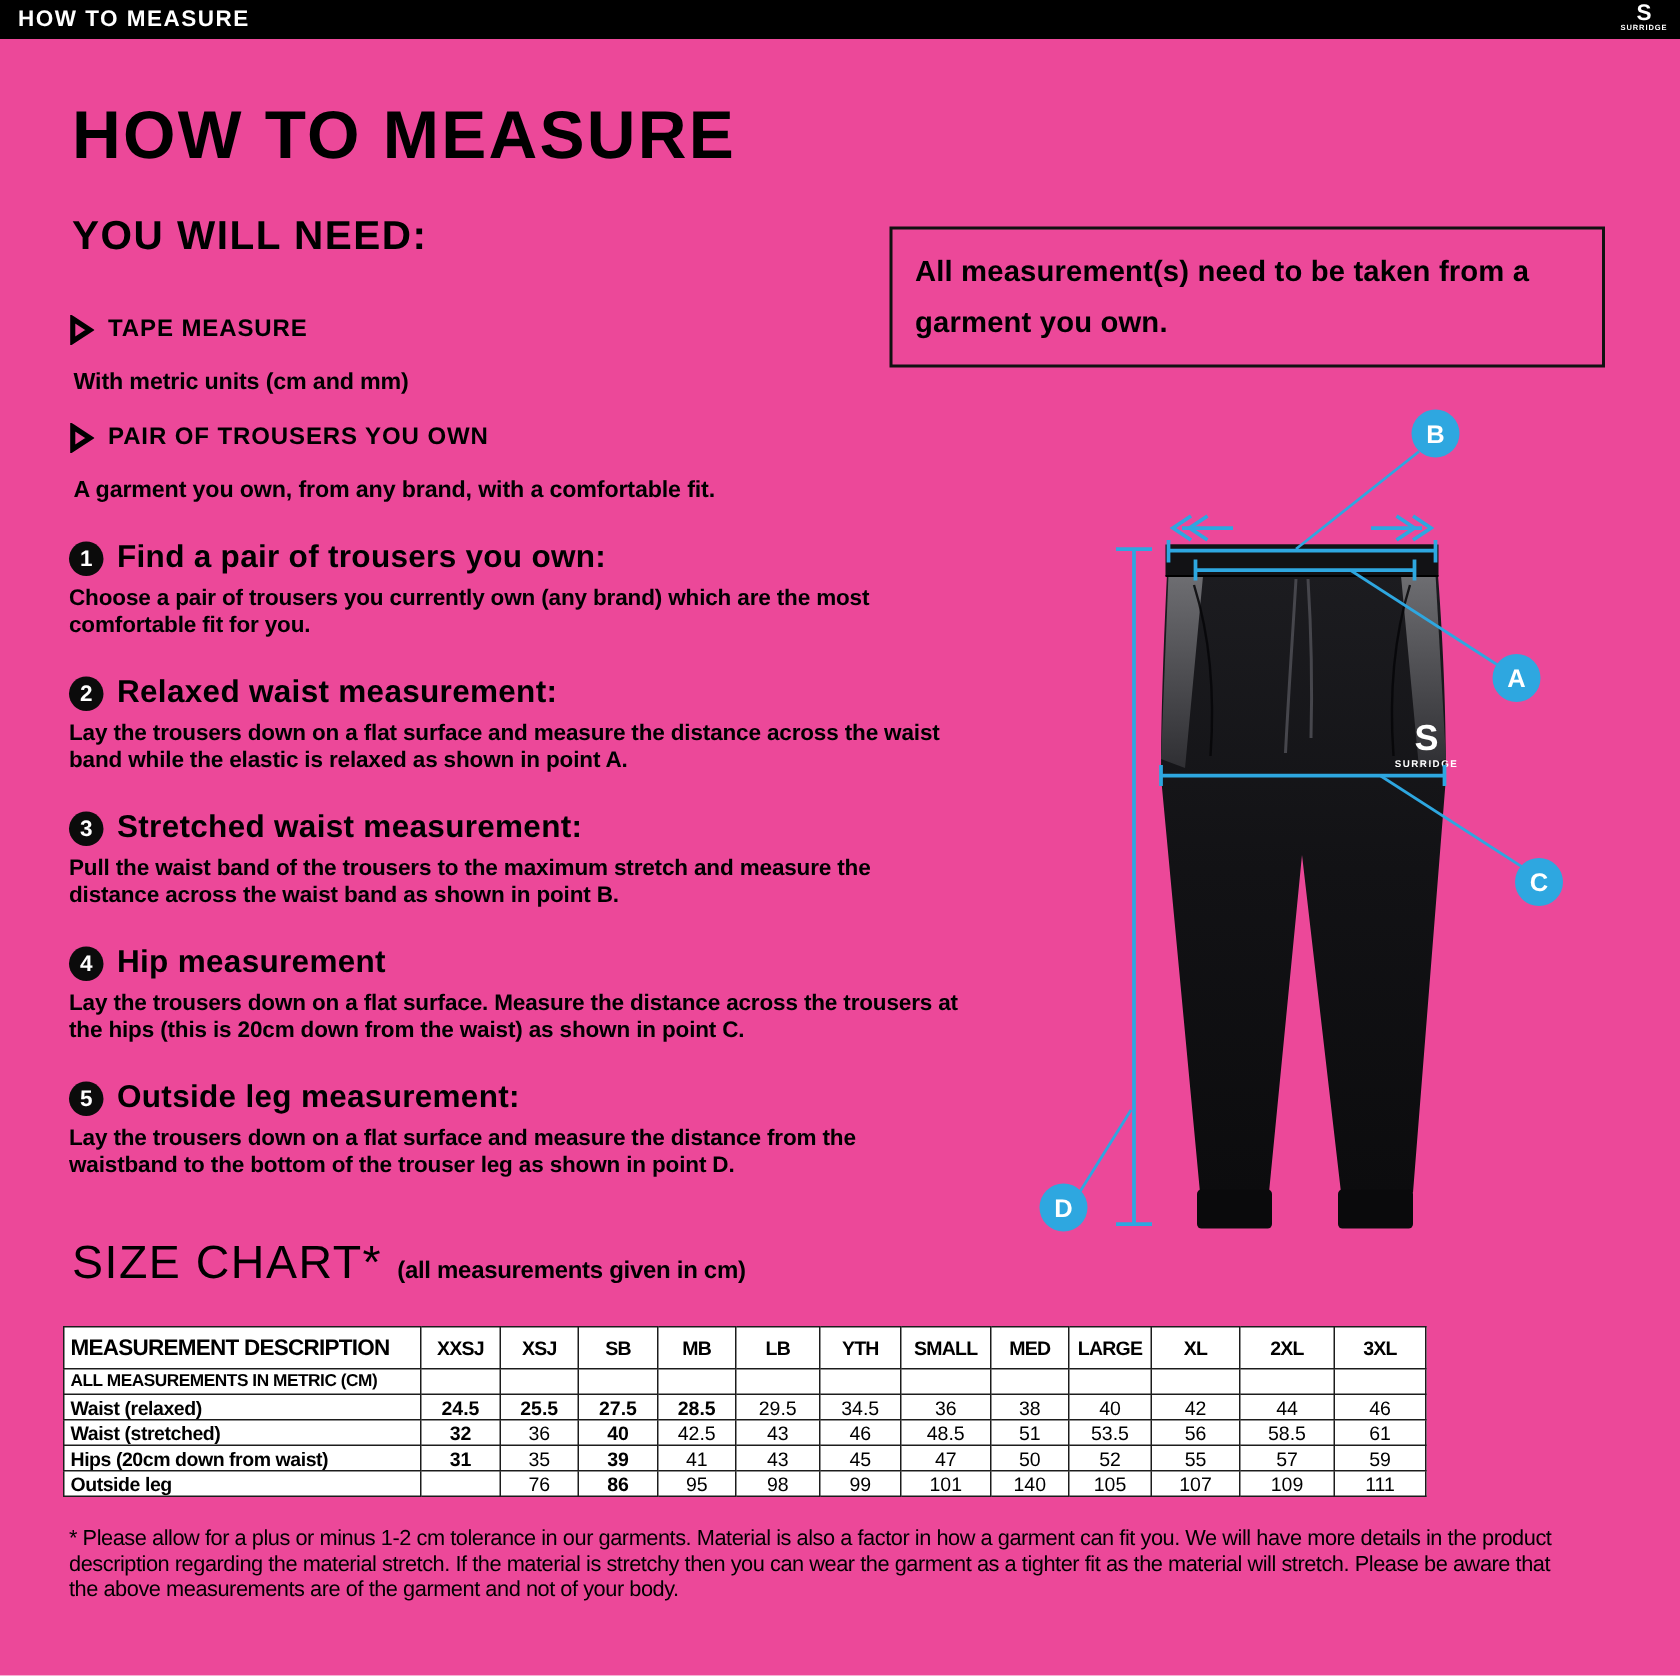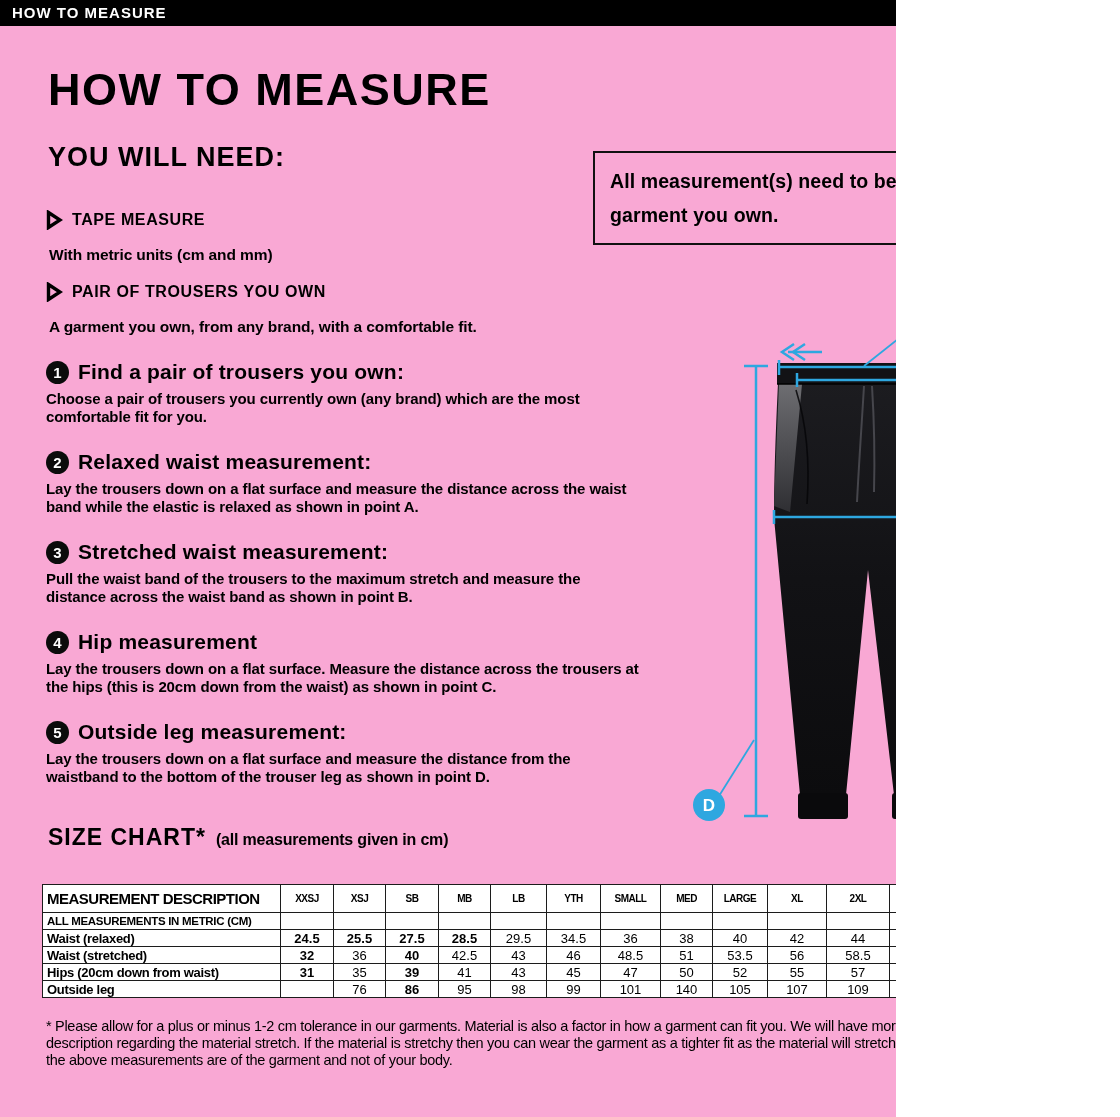--- a/index.html
+++ b/index.html
@@ -1,18 +1,18 @@
 <!DOCTYPE html>
 <html><head>
 <meta charset="utf-8">
 <style>
   * { margin:0; padding:0; box-sizing:border-box; }
   html,body { background:#fff; }
   .page {
-    position:relative; width:896px; height:1117px; background:#f9a8d4;
+    position:relative; width:1120px; height:1117px; background:#ec4899;
     font-family:"Liberation Sans", sans-serif; color:#000; overflow:hidden;
   }
   
   .topbar { position:absolute; left:0; top:0; width:1120px; height:26px; background:#000; }
   .topbar-title {
     position:absolute; left:12px; top:0; line-height:26px; color:#fff;
     font-size:15px; font-weight:bold; letter-spacing:1px;
   }
   .topbar-logo { position:absolute; right:4px; top:1px; width:40px; text-align:center; color:#fff; }
   .topbar-logo .s-glyph { display:block; font-size:15px; font-weight:bold; line-height:15px; }
@@ -49,32 +49,32 @@
   }
 
   
   .figure { position:absolute; left:688px; top:250px; width:432px; height:590px; }
   .marker-letter { font-family:"Liberation Sans", sans-serif; font-size:17px; font-weight:bold; fill:#fff; }
   .pants-logo-s { font-family:"Liberation Sans", sans-serif; font-size:24px; font-weight:bold; fill:#fff; }
   .pants-logo-name { font-family:"Liberation Sans", sans-serif; font-size:6.5px; font-weight:bold; letter-spacing:1px; fill:#fff; }
 
   
   .chart-title-row { position:absolute; left:48px; top:824px; display:flex; align-items:baseline; gap:10px; }
-  .chart-title { font-size:23px; font-weight:bold; letter-spacing:1px; }
+  .chart-title { font-size:31px; font-weight:normal; letter-spacing:1px; }
   .chart-subtitle { font-size:16px; font-weight:bold; letter-spacing:-.2px; }
 
   table.size-table {
     position:absolute; left:42px; top:884px; border-collapse:collapse;
     table-layout:fixed; width:908px; background:#fff;
   }
   table.size-table th, table.size-table td {
     border:1.6px solid #1c1c1c; text-align:center; vertical-align:middle;
     overflow:hidden; white-space:nowrap; padding:0 2px;
   }
-  table.size-table th { height:28px; font-size:10px; font-weight:bold; letter-spacing:-.5px; }
+  table.size-table th { height:28px; font-size:13px; font-weight:bold; letter-spacing:-.5px; }
   table.size-table th.desc { text-align:left; padding-left:4px; font-size:15px; }
   table.size-table td { height:17px; font-size:13px; font-weight:normal; }
   table.size-table td.desc { text-align:left; padding-left:4px; font-weight:bold; font-size:13px; letter-spacing:-.3px; }
   table.size-table tr.metric td.desc { font-size:11.5px; }
   table.size-table td.b { font-weight:bold; }
 
   .footnote {
     position:absolute; left:46px; top:1018px; width:1008px;
     font-size:14.5px; font-weight:normal; letter-spacing:-.3px; line-height:16.8px;
   }

